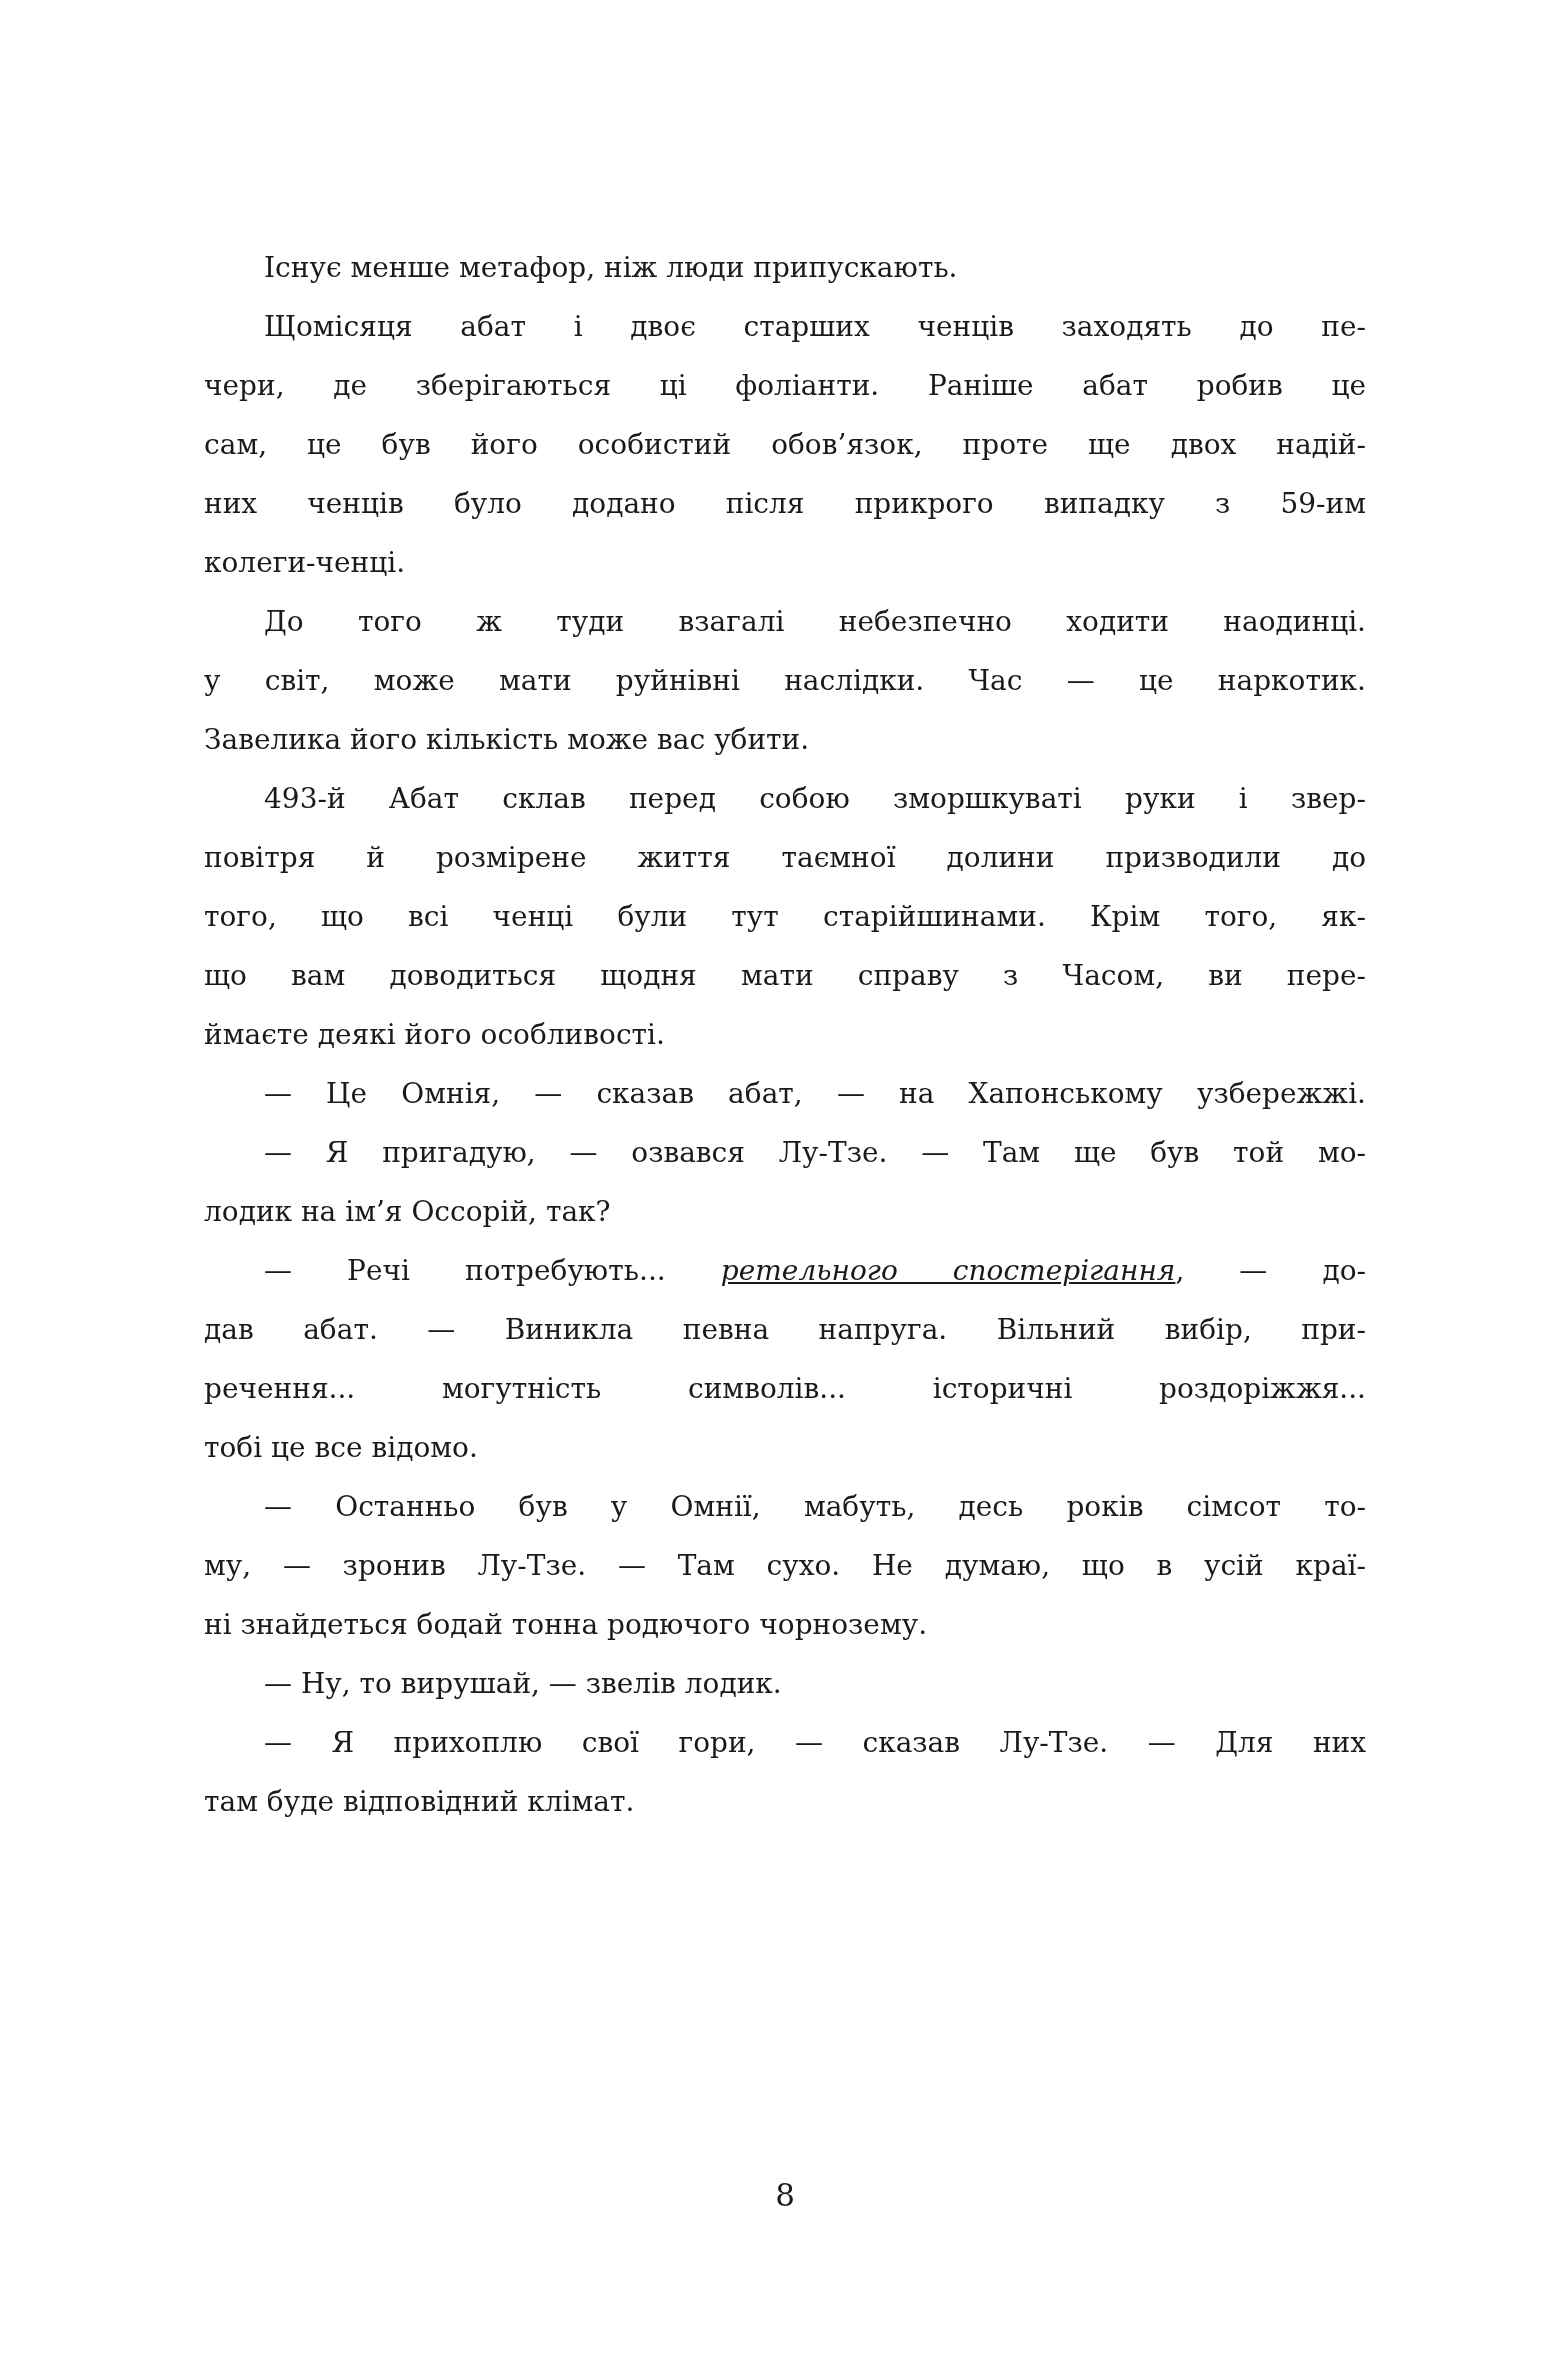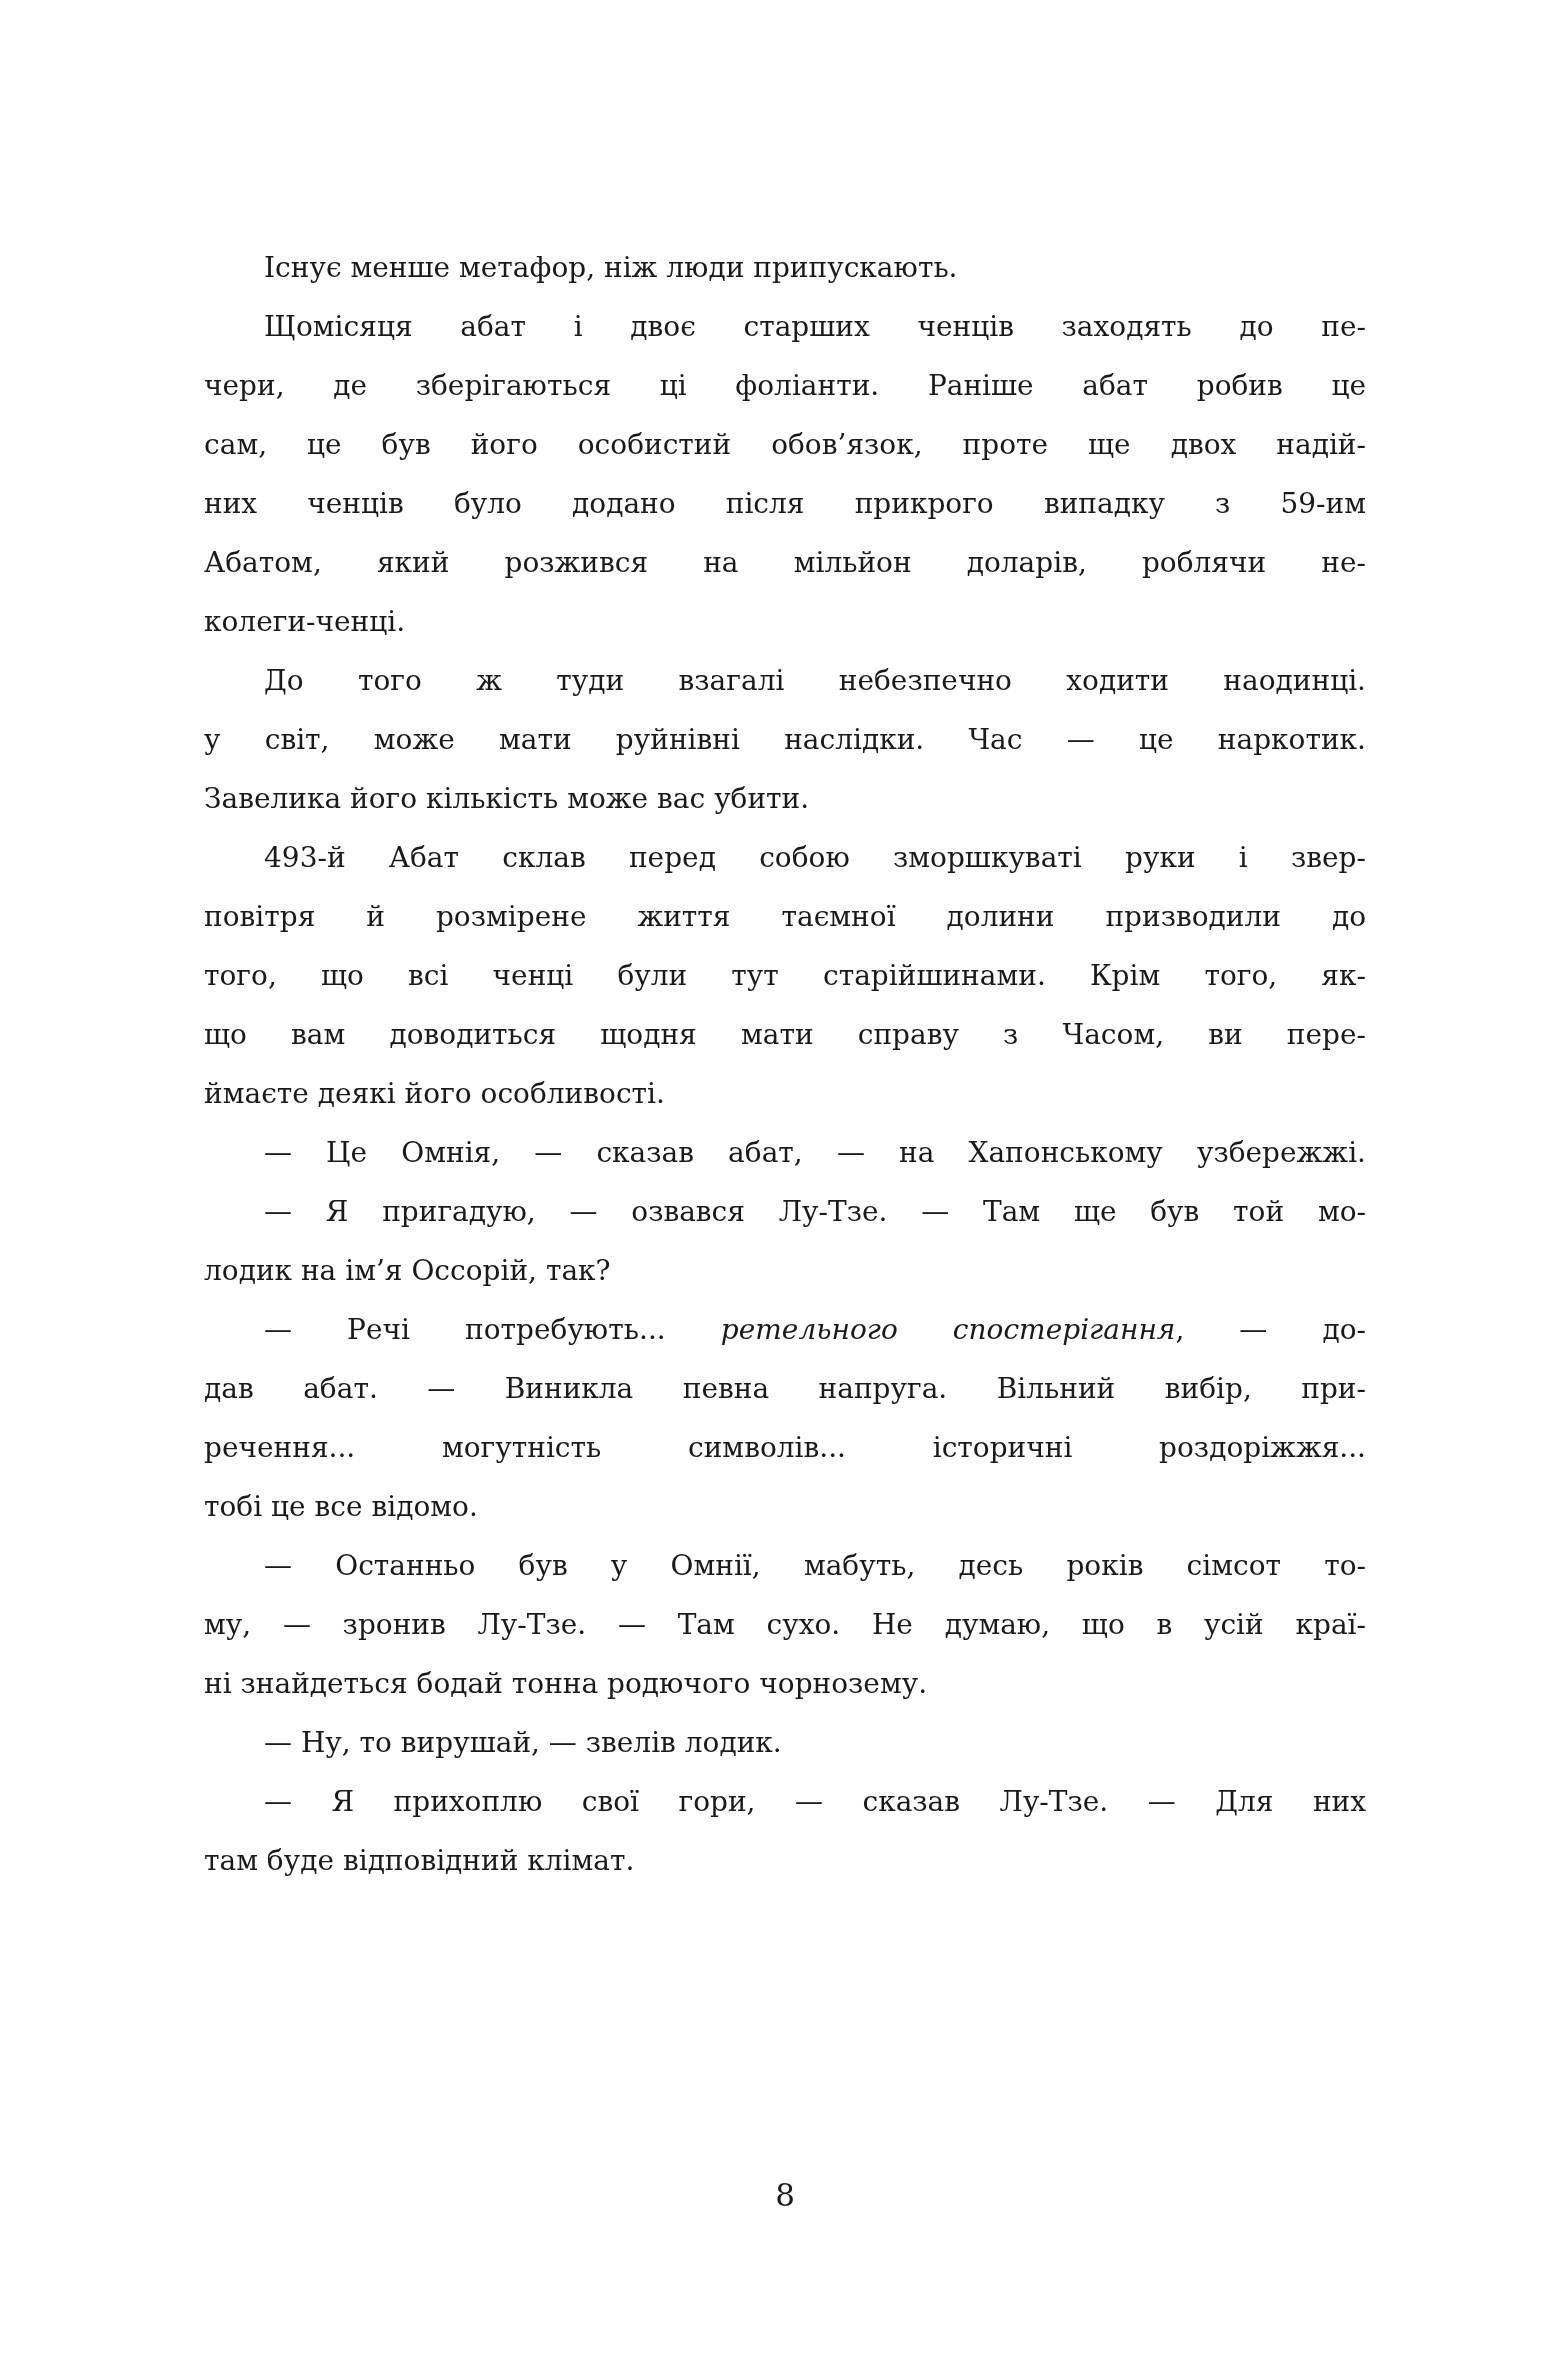--- a/index.html
+++ b/index.html
@@ -41,20 +41,21 @@
   }
   .line.indent {
     padding-left: 60px;
   }
   .line.last {
     text-align: left;
     text-align-last: left;
   }
   .line em {
     font-style: italic;
+    text-decoration: underline;
   }
   .page-number {
     position: absolute;
     left: 204px;
     width: 1162px;
     top: 2175px;
     text-align: center;
     font-size: 31px;
     line-height: 40px;
     color: #1a1a1a;
@@ -68,21 +69,20 @@
 
     <div>
       <span class="line indent last">Існує менше метафор, ніж люди припускають.</span>
     </div>
 
     <div>
       <span class="line indent">Щомісяця абат і двоє старших ченців заходять до пе-</span>
       <span class="line">чери, де зберігаються ці фоліанти. Раніше абат робив це</span>
       <span class="line">сам, це був його особистий обов’язок, проте ще двох надій-</span>
       <span class="line">них ченців було додано після прикрого випадку з 59-им</span>
-      <span class="line">Абатом, який розжився на мільйон доларів, роблячи не-</span>
       <span class="line last">колеги-ченці.</span>
     </div>
 
     <div>
       <span class="line indent">До того ж туди взагалі небезпечно ходити наодинці.</span>
       <span class="line">у світ, може мати руйнівні наслідки. Час — це наркотик.</span>
       <span class="line last">Завелика його кількість може вас убити.</span>
     </div>
 
     <div>

